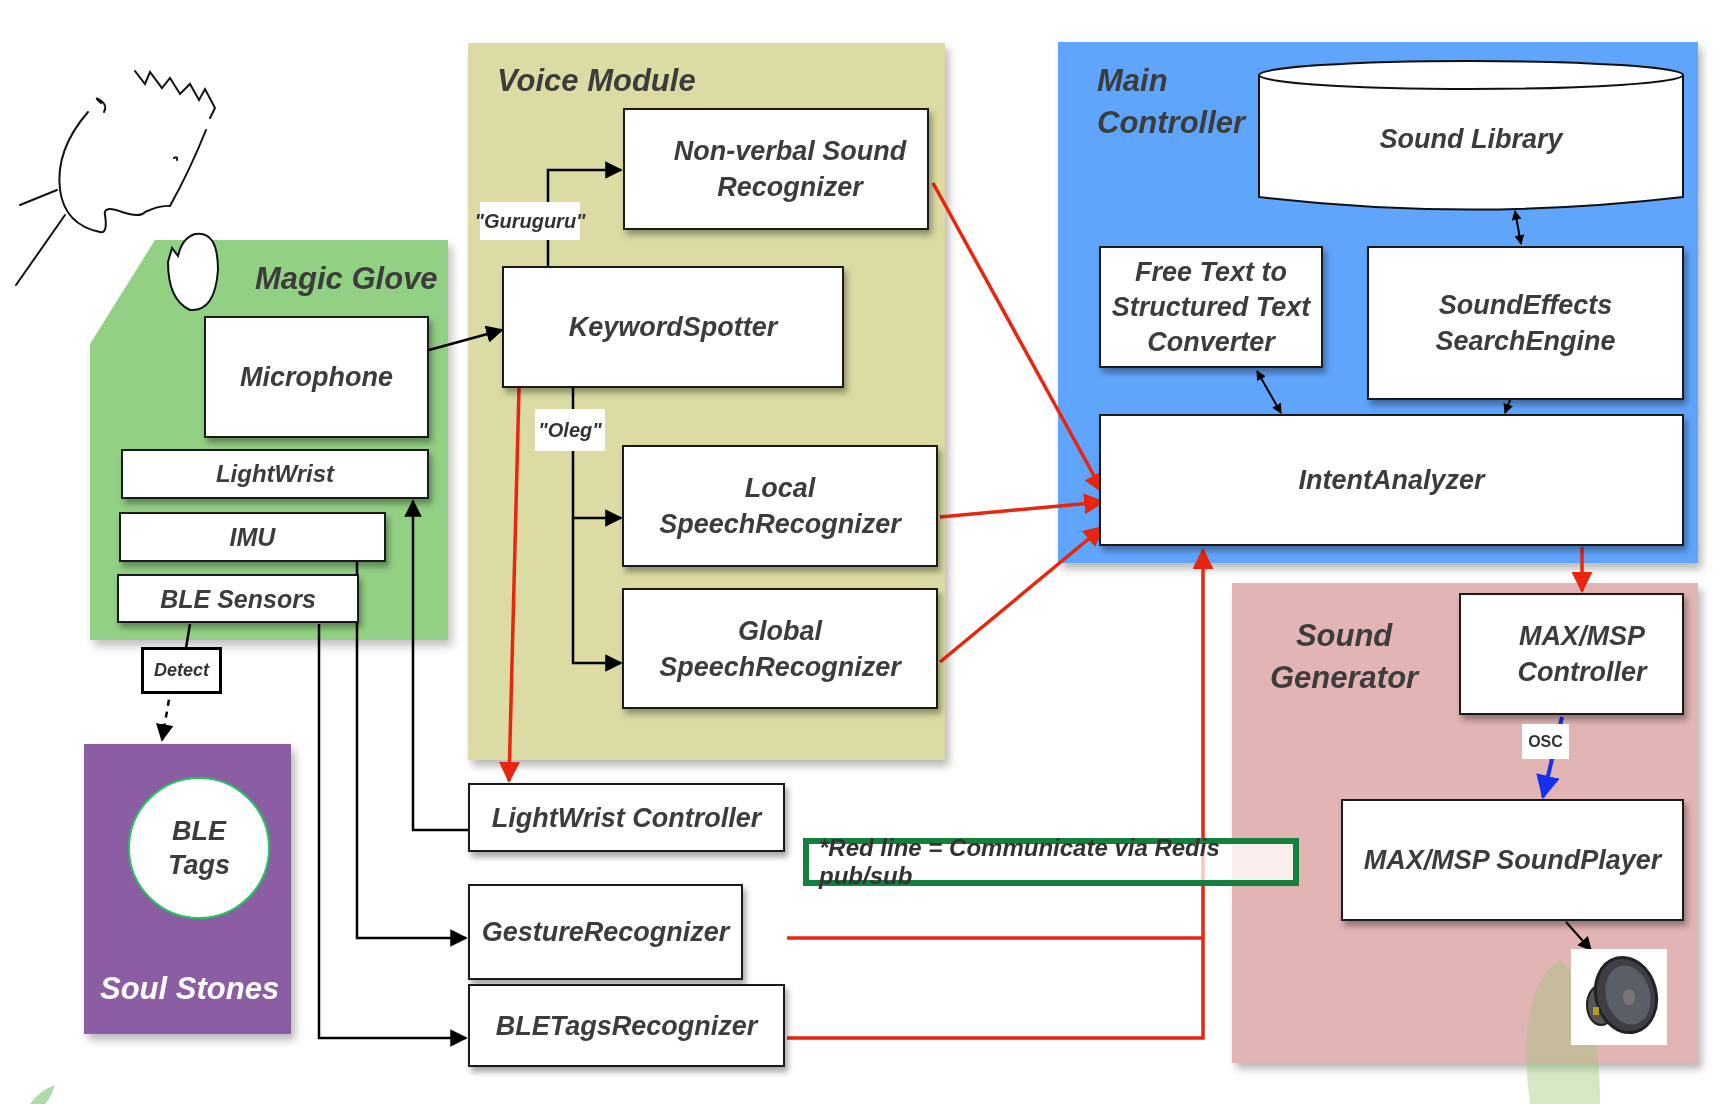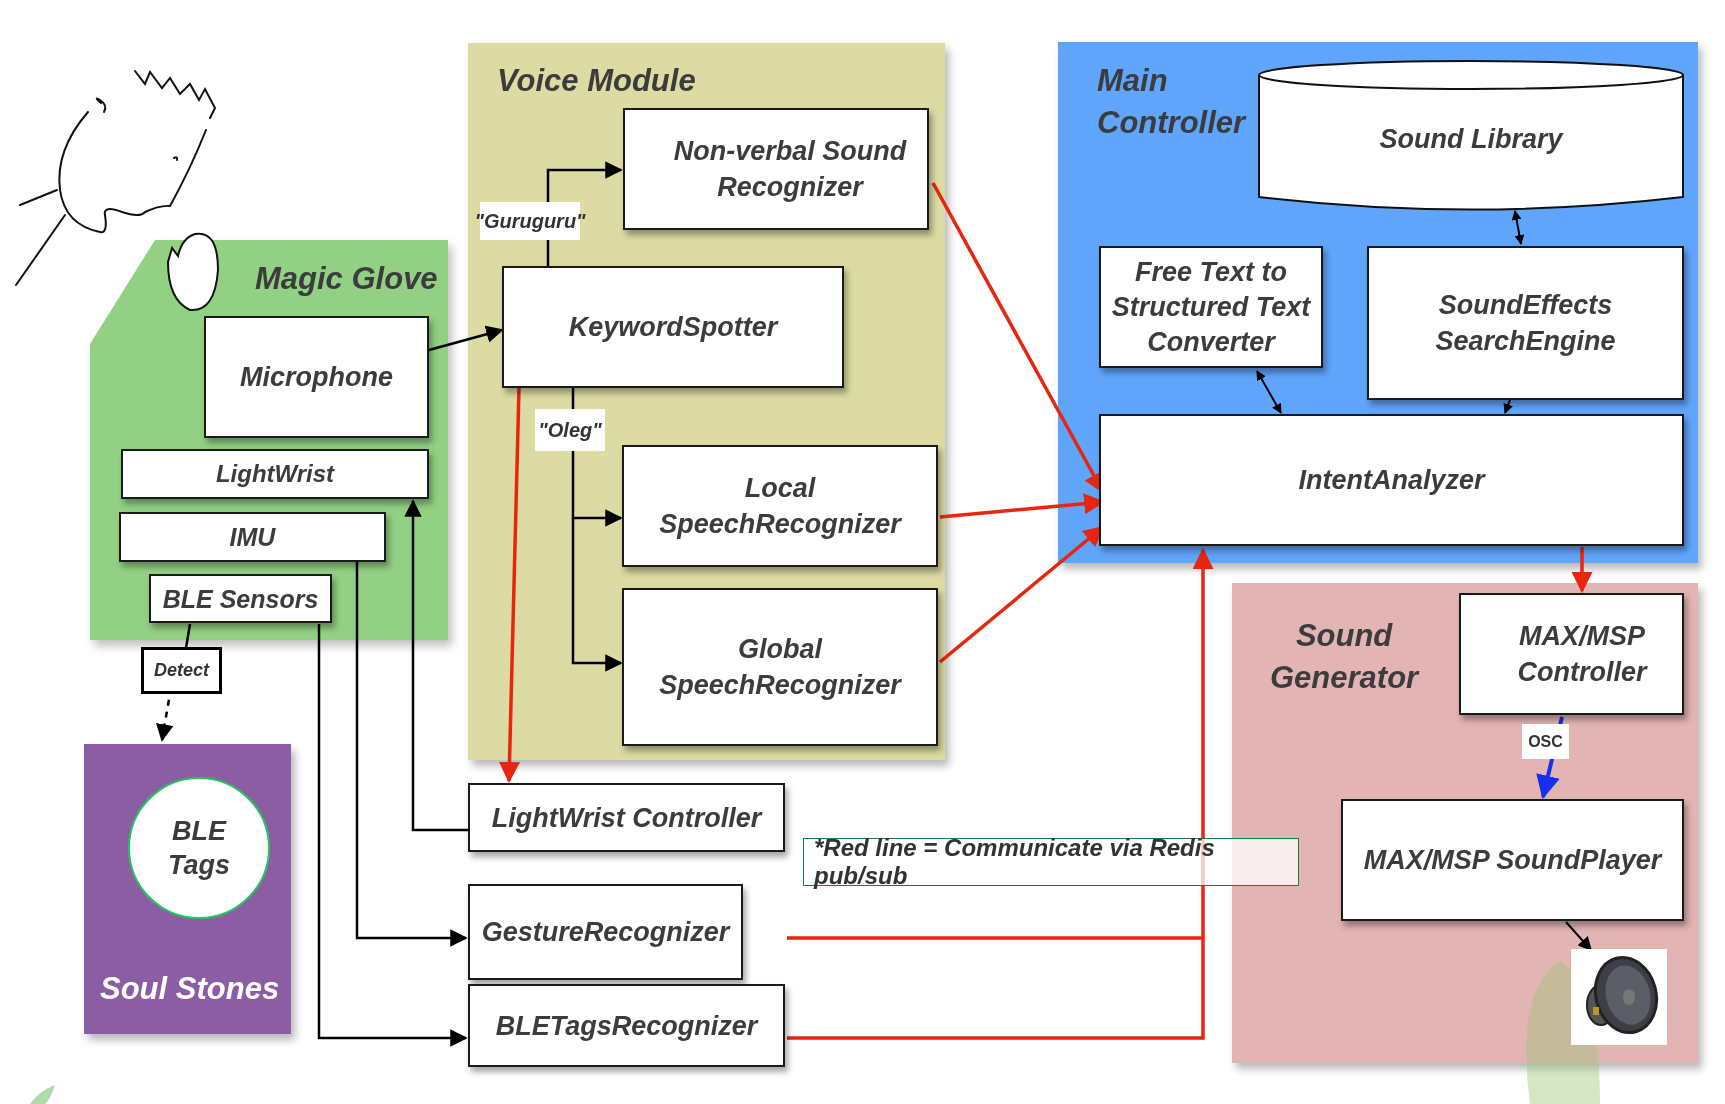--- a/index.html
+++ b/index.html
@@ -52,28 +52,28 @@
 Generator</div>
 
 <div class="panel" style="left:84px; top:744px; width:207px; height:290px; background:#8b5ea3; z-index:1;"></div>
 <div style="position:absolute; left:128px; top:777px; width:142px; height:142px; border-radius:50%; background:#fff; border:2px solid #22c55e; box-sizing:border-box; z-index:2; display:flex; align-items:center; justify-content:center; text-align:center; color:#3c3c3c; font-weight:bold; font-style:italic; font-size:27px; line-height:34px; white-space:pre-line;">BLE
 Tags</div>
 <div class="ptitle" style="left:100px; top:968px; color:#ffffff; font-size:31px; z-index:2;">Soul Stones</div>
 
 <div class="box" style="left:204px; top:316px; width:225px; height:122px; z-index:4;">Microphone</div>
 <div class="box" style="left:121px; top:449px; width:308px; height:50px; z-index:4; font-size:24px;">LightWrist</div>
 <div class="box" style="left:119px; top:512px; width:267px; height:50px; z-index:4; font-size:25px;">IMU</div>
-<div class="box" style="left:117px; top:574px; width:183px; height:49px; z-index:4; font-size:25px;margin-left:32px;">BLE Sensors</div>
+<div class="box" style="left:117px; top:574px; width:242px; height:49px; z-index:4; font-size:25px;">BLE Sensors</div>
 
 <div class="box" style="left:623px; top:108px; width:306px; height:122px; z-index:4;padding-left:28px;">Non-verbal Sound
 Recognizer</div>
 <div class="box" style="left:502px; top:266px; width:342px; height:122px; z-index:4;">KeywordSpotter</div>
 <div class="box" style="left:622px; top:445px; width:316px; height:122px; z-index:4;">Local
 SpeechRecognizer</div>
-<div class="box" style="left:622px; top:588px; width:316px; height:158px; z-index:4;">Global
+<div class="box" style="left:622px; top:588px; width:316px; height:121px; z-index:4;">Global
 SpeechRecognizer</div>
 
 <div class="box" style="left:468px; top:783px; width:317px; height:69px; z-index:4;">LightWrist Controller</div>
 <div class="box" style="left:468px; top:872px; width:275px; height:96px; z-index:4;margin-top:12px;">GestureRecognizer</div>
 <div class="box" style="left:468px; top:984px; width:317px; height:83px; z-index:4;">BLETagsRecognizer</div>
 
 <svg class="lines" width="1725" height="1104" style="z-index:4">
   <g>
     <path d="M1259,75 L1259,197 Q1470,222 1683,197 L1683,75" fill="#fff" stroke="#111" stroke-width="2"></path>
     <ellipse cx="1471" cy="75" rx="212" ry="14" fill="#fff" stroke="#111" stroke-width="2"></ellipse>
@@ -99,21 +99,21 @@
     <ellipse cx="58" cy="48" rx="6" ry="8" fill="#777"></ellipse>
     <rect x="22" y="58" width="6" height="8" fill="#b89a20"></rect>
   </svg>
 </div>
 
 <div class="tag" style="left:480px; top:202px; width:100px; height:38px; z-index:5;">"Guruguru"</div>
 <div class="tag" style="left:535px; top:409px; width:70px; height:42px; z-index:5;">"Oleg"</div>
 <div class="tag" style="left:141px; top:647px; width:75px; height:41px; font-size:18px; border:3px solid #000000; z-index:5;">Detect</div>
 <div class="tag" style="left:1522px; top:724px; width:47px; height:35px; font-size:16px; font-style:normal; z-index:5;">OSC</div>
 
-<div class="tag" style="left:803px; top:838px; width:496px; height:48px; font-size:24px; background:rgba(255,255,255,0.75); border:1px solid #15803d; justify-content:flex-start; padding-left:10px; box-sizing:border-box; z-index:6;">*Red line = Communicate via Redis pub/sub</div>
+<div class="tag" style="left:803px; top:838px; width:496px; height:48px; font-size:24px; background:rgba(255,255,255,0.75); border:6px solid #15803d; justify-content:flex-start; padding-left:10px; box-sizing:border-box; z-index:6;">*Red line = Communicate via Redis pub/sub</div>
 
 <svg class="lines" width="1725" height="1104" style="z-index:3">
   <defs>
     <marker id="ah" viewBox="0 0 10 10" refX="9" refY="5" markerWidth="7" markerHeight="7" orient="auto">
       <path d="M0,0 L10,5 L0,10 z" fill="#000"></path>
     </marker>
     <marker id="ahr" viewBox="0 0 10 10" refX="9" refY="5" markerWidth="6" markerHeight="6" orient="auto">
       <path d="M0,0 L10,5 L0,10 z" fill="#e8250f"></path>
     </marker>
     <marker id="ahb" viewBox="0 0 10 10" refX="9" refY="5" markerWidth="6" markerHeight="6" orient="auto">

